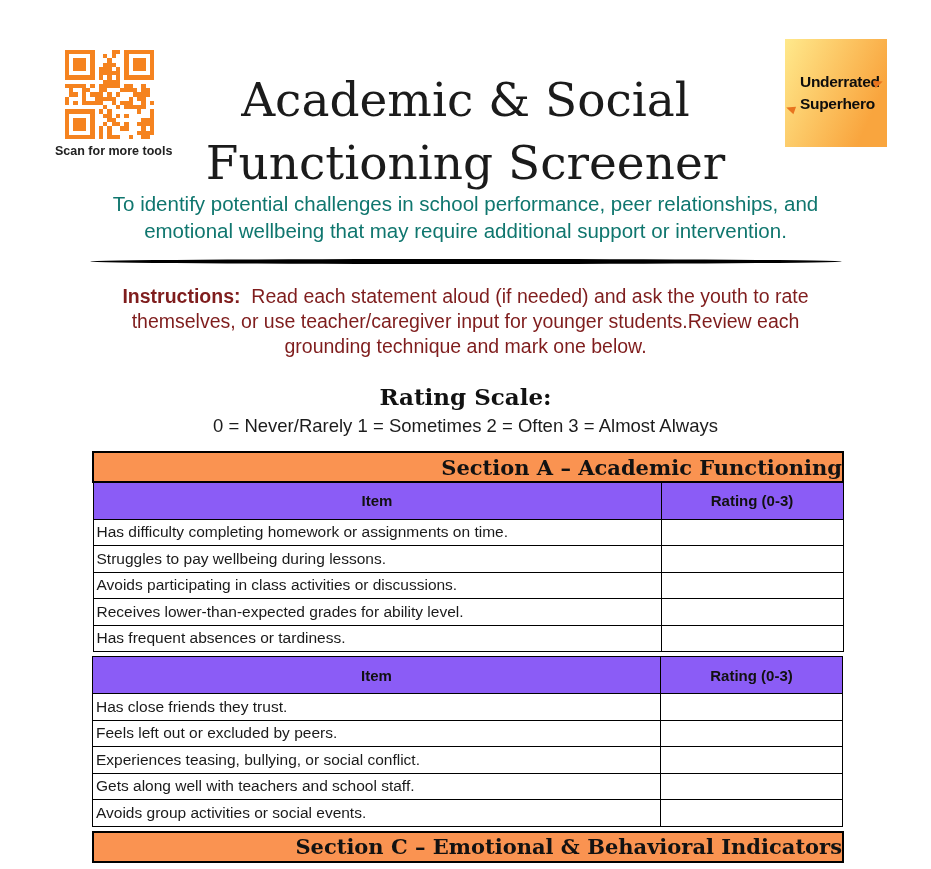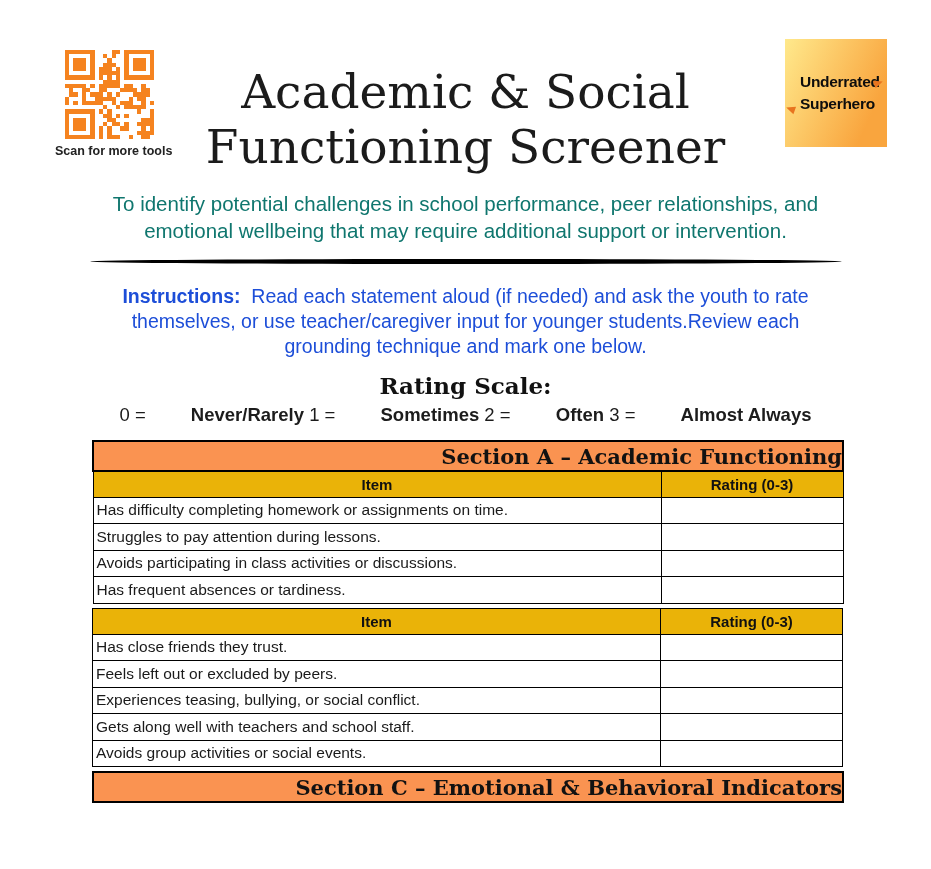--- a/index.html
+++ b/index.html
@@ -15,21 +15,21 @@
   .qr-block { position:absolute; left:55px; top:50px; width:108px; text-align:right; }
   .qr-svg { width:89px; height:89px; display:block; margin:0 auto; }
   .qr-svg rect { shape-rendering:crispEdges; }
   .qr-caption { font-weight:bold; font-size:12.5px; margin-top:5px; white-space:nowrap; color:#222; }
 
   .page-title {
     text-align:center; padding-top:64px;
     font-family:"DejaVu Serif","Liberation Serif",serif;
     font-weight:500; font-size:47px; line-height:55px; color:#1b1b1b;
   }
-  .page-title span { display:block; }
+  .page-title span { display:block;margin-top:8px; }
 
   .logo {
     position:absolute; left:785px; top:39px; width:102px; height:108px;
     background:linear-gradient(115deg,#ffe98c 0%,#f9a53e 80%);
   }
   .logo-text {
     padding:32px 0 0 15px; font-weight:bold; font-size:15.5px; line-height:22px;
     color:#0d0d0d; letter-spacing:-0.3px;
   }
   .cape-r { position:absolute; right:4px; top:40px; width:0; height:0;
@@ -43,44 +43,44 @@
   .subtitle {
     margin:8px auto 0; width:780px; text-align:center;
     font-size:20.5px; line-height:27px; color:#0f766e;
   }
   .divider {
     margin:15px auto 0; width:752px; height:5px;
     background:#000; border-radius:50%;
   }
   .instructions {
     margin:20px auto 0; width:720px; text-align:center;
-    font-size:19.5px; line-height:25px; color:#1d4ed8;
+    font-size:19.5px; line-height:25px; color:#7f1d1d;
   }
   .instructions b { font-weight:bold; }
 
   .rating-heading {
-    margin-top:13px; text-align:center;
+    margin-top:24px; text-align:center;
     font-family:"DejaVu Serif","Liberation Serif",serif;
     font-weight:bold; font-size:23px; color:#121212;
   }
   .rating-line { margin-top:5px; text-align:center; font-size:18.5px; color:#1c1c1c; }
-  .rating-line .b { font-weight:bold;margin-left:40px; }
+  .rating-line .b { font-weight:normal; }
 
   
   .tables { margin:14px 0 0 92px; width:750px; }
   table.section-table { border-collapse:collapse; width:750px; margin-bottom:4px; table-layout:fixed; }
   table.section-table td { border:1px solid #000; }
   td.section-title-cell {
     border:2px solid #000 !important;
     background:#fa9351; height:30px; text-align:right; vertical-align:middle;
     font-family:"DejaVu Serif","Liberation Serif",serif;
     font-weight:bold; font-size:21px; color:#121212;
   }
   td.col-head {
-    background:#eab308; height:26px; text-align:center; vertical-align:middle;
+    background:#8b5cf6; height:37px; text-align:center; vertical-align:middle;
     font-weight:bold; font-size:15px; color:#111;
   }
   td.item-cell { height:26.5px; font-size:15.5px; padding-left:3px; vertical-align:middle; color:#1a1a1a;margin-left:22px; }
   td.rating-cell { background:#fff; }
   col.item-col { width:568px; }
   col.rating-col { width:182px; }
 </style>
 </head>
 <body>
 
@@ -271,25 +271,29 @@
           </tr>
       <tr>
         <td class="col-head">Item</td>
         <td class="col-head">Rating (0-3)</td>
       </tr>
       <tr>
         <td class="item-cell">Has difficulty completing homework or assignments on time.</td>
         <td class="rating-cell"></td>
           </tr>
       <tr>
-        <td class="item-cell">Struggles to pay attention during lessons.</td>
+        <td class="item-cell">Struggles to pay wellbeing during lessons.</td>
         <td class="rating-cell"></td>
           </tr>
       <tr>
         <td class="item-cell">Avoids participating in class activities or discussions.</td>
+        <td class="rating-cell"></td>
+          </tr>
+      <tr>
+        <td class="item-cell">Receives lower-than-expected grades for ability level.</td>
         <td class="rating-cell"></td>
           </tr>
       <tr>
         <td class="item-cell">Has frequent absences or tardiness.</td>
         <td class="rating-cell"></td>
           </tr>
     </tbody>
       </table>
 
     <table class="section-table">

